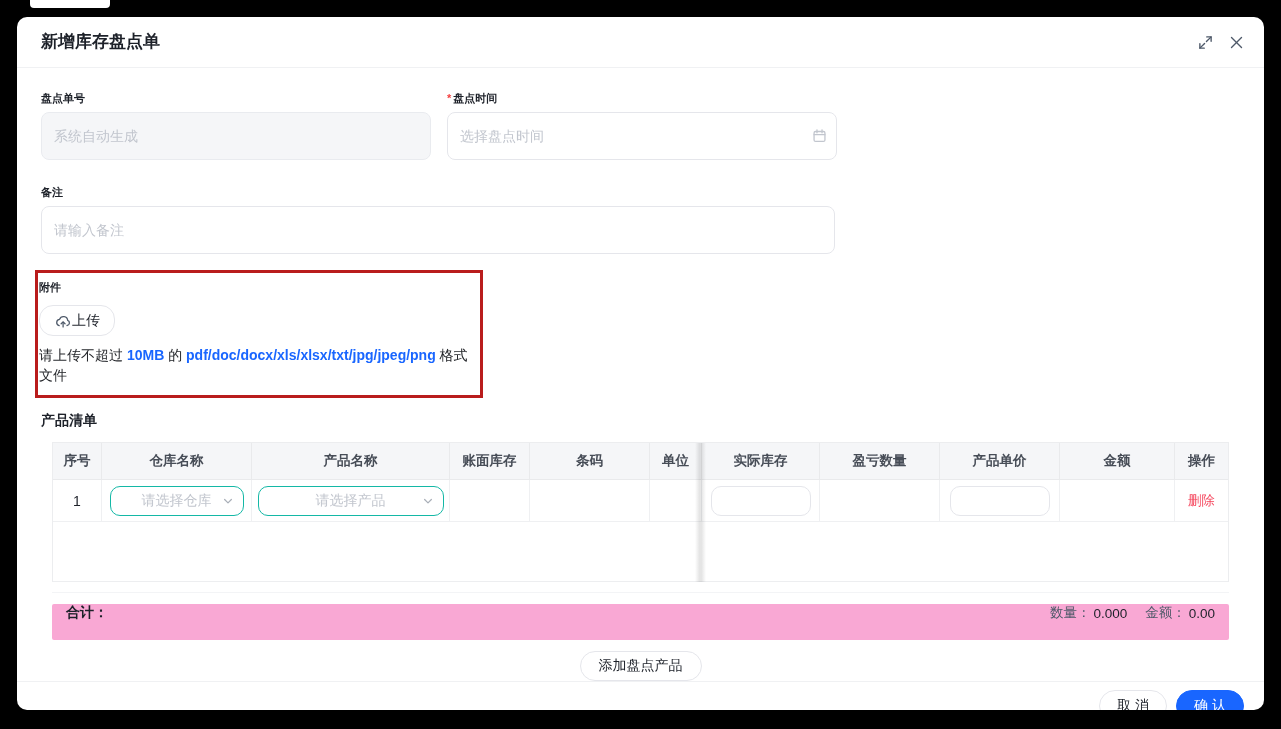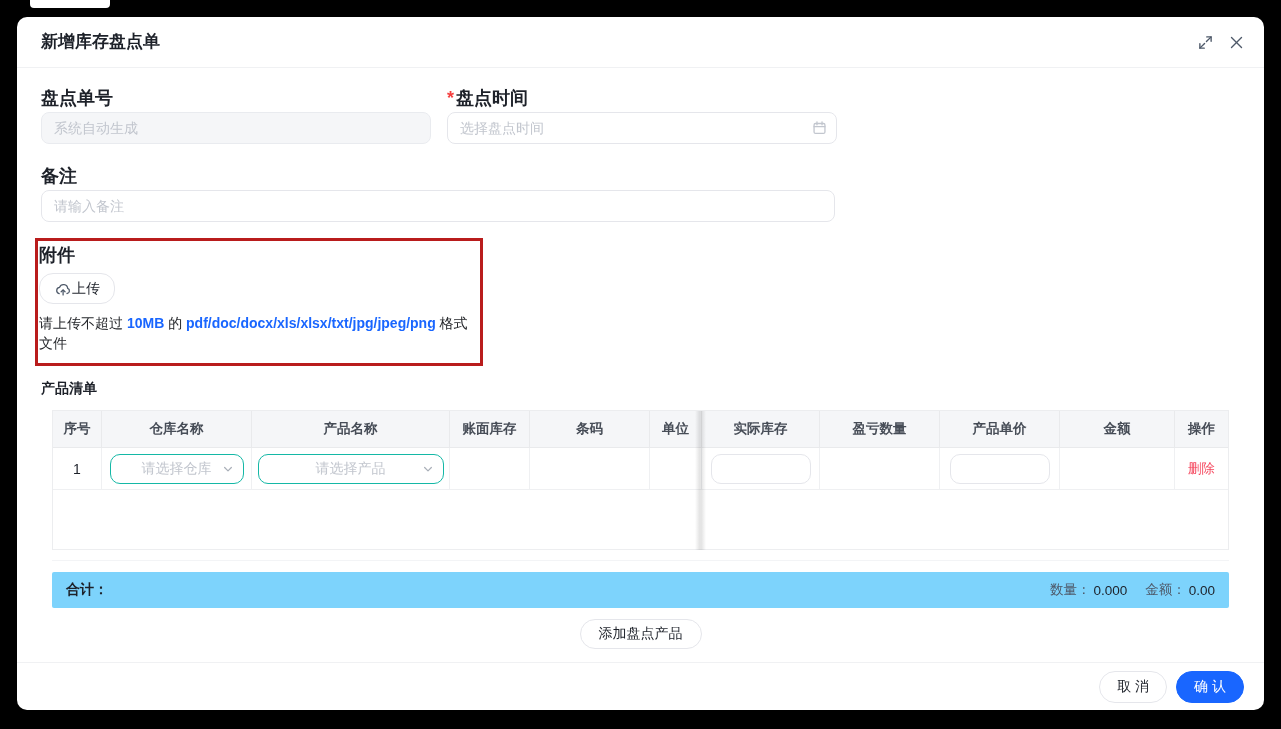--- a/index.html
+++ b/index.html
@@ -14,23 +14,23 @@
   
   .modal-header { position:relative; height:51px; flex:0 0 51px; border-bottom:1px solid #F0F1F3; }
   .modal-title { line-height:50px; padding-left:24px; font-size:17px; font-weight:700; color:#1D2129; }
   .header-icons { position:absolute; right:20px; top:0; height:50px; display:flex; align-items:center; gap:16px; color:#4E5969; }
   .hicon { display:flex; align-items:center; cursor:pointer; }
 
   
   .modal-body { flex:1; padding:20px 24px 0; position:relative; }
   .form-row { display:flex; gap:16px; }
   .form-col { width:390px; }
-  .field-label { font-size:18px; font-weight:600; color:#1D2129; line-height:20px; margin-bottom:4px; }
+  .field-label { font-size:11px; font-weight:600; color:#1D2129; line-height:20px; margin-bottom:4px; }
   .req { color:#F53F3F; margin-right:2px; font-weight:600; }
-  .input { width:100%; height:32px; border:1px solid #E5E6EB; border-radius:8px; padding:0 12px;
+  .input { width:100%; height:48px; border:1px solid #E5E6EB; border-radius:8px; padding:0 12px;
            font-size:14px; color:#1D2129; outline:none; background:#fff; font-family:inherit; }
   .input::placeholder { color:#C2C6CE; }
   .input.disabled { background:#F5F6F8; border-color:#E9EBEF; }
   .input-wrap { position:relative; }
   .suffix-icon { position:absolute; right:10px; top:50%; transform:translateY(-50%); color:#C2C6CE; display:flex; }
 
   .remark-label { margin-top:22px; }
   .remark-input { width:794px; }
 
   
@@ -64,22 +64,22 @@
   .select { height:30px; border:1px solid #14b8a6; border-radius:10px; background:#fff; position:relative;
             display:flex; align-items:center; justify-content:center; cursor:pointer; }
   .select .ph { font-size:14px; color:#C2C6CE; }
   .select .chev { position:absolute; right:9px; top:50%; transform:translateY(-50%); display:flex; color:#A9AFB8; }
   .sel-warehouse { width:134px; }
   .sel-product { width:186px; }
   .cell-input { width:100px; height:30px; border:1px solid #E5E6EB; border-radius:10px; outline:none; background:#fff; }
   .link-delete { color:#F5455C; font-size:13.5px; cursor:pointer; }
 
   
-  .summary-bar { margin-top:11px; margin-left:11px; width:1177px; height:36px; background:#7dd3fc; border-radius:2px;
-                 display:flex; align-items:center; justify-content:space-between; padding:0 14px; }
+  .summary-bar { margin-top:11px; margin-left:11px; width:1177px; height:36px; background:#f9a8d4; border-radius:2px;
+                 display:flex; align-items:flex-start; justify-content:space-between; padding:0 14px; }
   .sum-label { font-size:14px; font-weight:700; color:#1D2129; }
   .sum-right { display:flex; align-items:center; font-size:13.5px; }
   .sum-k { color:#4E5969; }
   .sum-v { color:#1D2129; margin-left:3px; }
   .sum-gap { width:18px; }
 
   .add-row { display:flex; justify-content:center; margin-top:11px; }
   .add-btn { height:30px; padding:0 18px; border:1px solid #E5E6EB; border-radius:15px; background:#fff;
              font-size:14px; color:#1D2129; cursor:pointer; font-family:inherit; }
 

